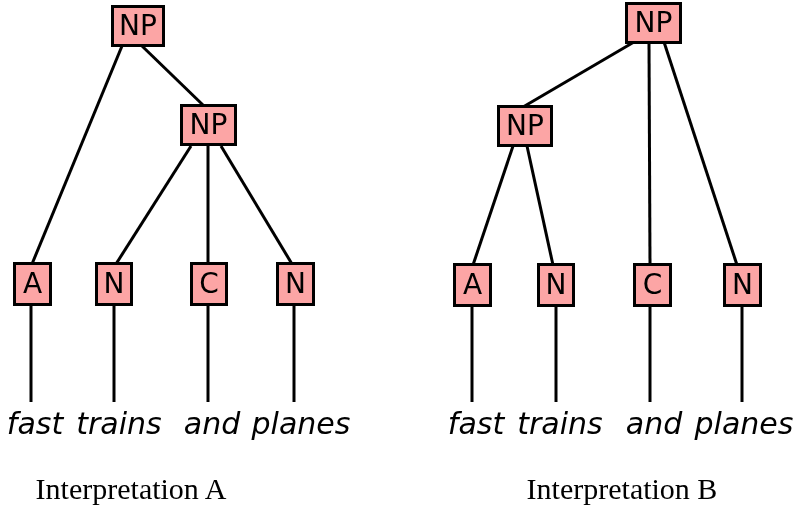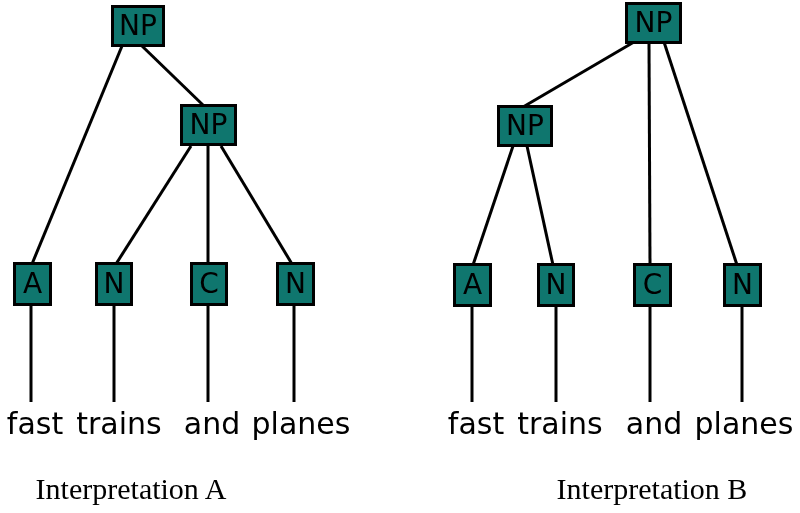--- a/index.html
+++ b/index.html
@@ -19,33 +19,34 @@
     left: 0; top: 0;
     width: 800px; height: 513px;
   }
   .edges line {
     stroke: #000000;
     stroke-width: 3;
   }
   .node {
     position: absolute;
     box-sizing: border-box;
-    background: #0f766e;
+    background: #fca5a5;
     border: 3px solid #000000;
     display: flex;
     align-items: center;
     justify-content: center;
     font-size: 28px;
     color: #000000;
     line-height: 1;
   }
   .word {
     position: absolute;
     top: 406px;
     transform: translateX(-50%);
+    font-style: italic;
     font-size: 30px;
     color: #000000;
     white-space: nowrap;
   }
   .caption {
     position: absolute;
     top: 472px;
     transform: translateX(-50%);
     font-size: 30px;
     color: #000000;
@@ -100,15 +101,15 @@
   <div class="node" style="left:453px; top:263px; width:39px; height:44px;">A</div>
   <div class="node" style="left:537px; top:263px; width:38px; height:44px;">N</div>
   <div class="node" style="left:633px; top:263px; width:39px; height:44px;">C</div>
   <div class="node" style="left:723px; top:263px; width:39px; height:44px;">N</div>
 
   <span class="word" style="left:476px;">fast</span>
   <span class="word" style="left:560px;">trains</span>
   <span class="word" style="left:654px;">and</span>
   <span class="word" style="left:744px;">planes</span>
 
-  <span class="caption" style="left:652px;">Interpretation B</span>
+  <span class="caption" style="left:622px;">Interpretation B</span>
 
 </div>
 
 </body></html>

